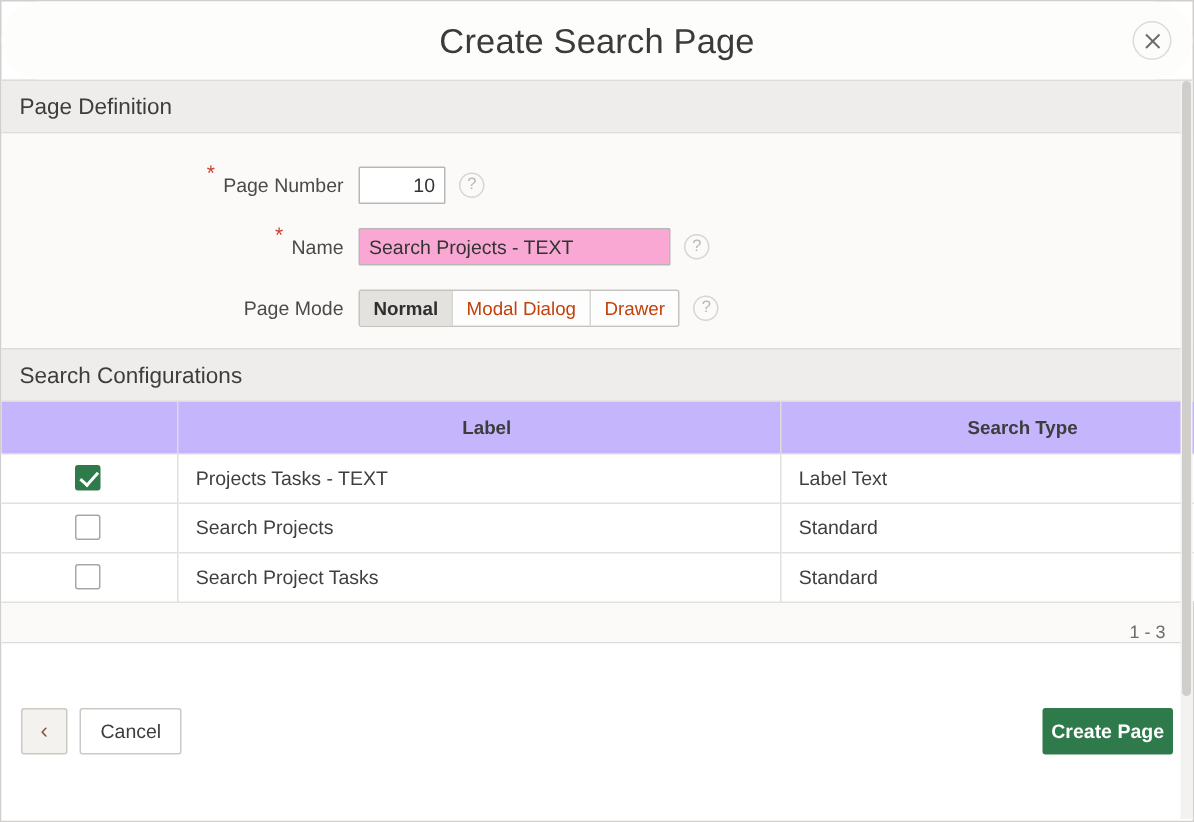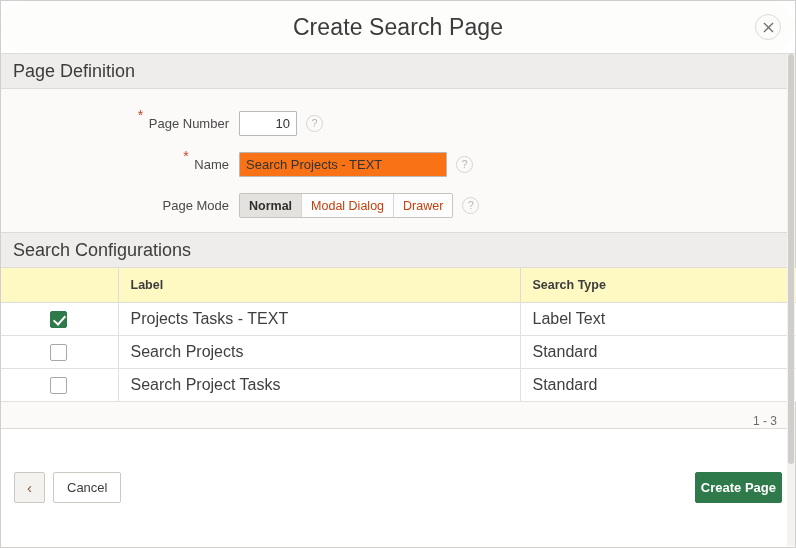--- a/index.html
+++ b/index.html
@@ -54,21 +54,21 @@
 
   
   .region-header {
     background: #eeedeb;
     border-top: 1px solid #dedcd9;
     border-bottom: 1px solid #dedcd9;
     height: 36px;
     display: flex;
     align-items: center;
     padding-left: 12px;
-    font-size: 18px;
+    font-size: 15px;
     color: #3d3d3d;
   }
 
   
   .form-body {
     background: #fbfaf9;
     padding: 14px 0 12px 0;
     height: 143px;
     flex: 0 0 143px;
   }
@@ -106,21 +106,21 @@
     color: #333;
     text-align: right;
     padding: 0 6px;
     font-family: "Liberation Sans", sans-serif;
     border-radius: 1px;
   }
   .input-text {
     width: 208px;
     height: 25px;
     border: 1px solid #b9b8b6;
-    background: #f97316;
+    background: #f9a8d4;
     font-size: 13px;
     color: #333;
     padding: 0 6px;
     font-family: "Liberation Sans", sans-serif;
     border-radius: 1px;
   }
   .help-icon {
     width: 17px; height: 17px;
     border-radius: 50%;
     border: 1px solid #d6d5d2;
@@ -164,36 +164,36 @@
   }
 
   
   .table-wrap { background: #ffffff; }
   table.grid {
     width: 100%;
     border-collapse: collapse;
     table-layout: fixed;
   }
   table.grid th {
-    background: #fef9c3;
+    background: #c4b5fd;
     height: 34px;
     font-size: 12.5px;
     font-weight: bold;
     color: #3d3d3d;
-    text-align: left;
+    text-align: center;
     border-bottom: 1px solid #dedcd9;
     border-right: 1px solid #dedcd9;
     padding-left: 12px;
   }
   table.grid th.col-check { width: 117px; padding-left: 0; }
   table.grid th.col-label { width: 402px; }
   table.grid th.col-type  { width: 312px; border-right: none; }
   table.grid td {
     height: 33px;
-    font-size: 16px;
+    font-size: 13px;
     color: #3f3f3f;
     border-bottom: 1px solid #e3e1de;
     border-right: 1px solid #e3e1de;
     padding-left: 12px;
     background: #ffffff;
   }
   table.grid td.col-check { padding-left: 0; text-align: center; }
   table.grid td.col-type { border-right: none; }
   .chk {
     width: 17px; height: 17px;

